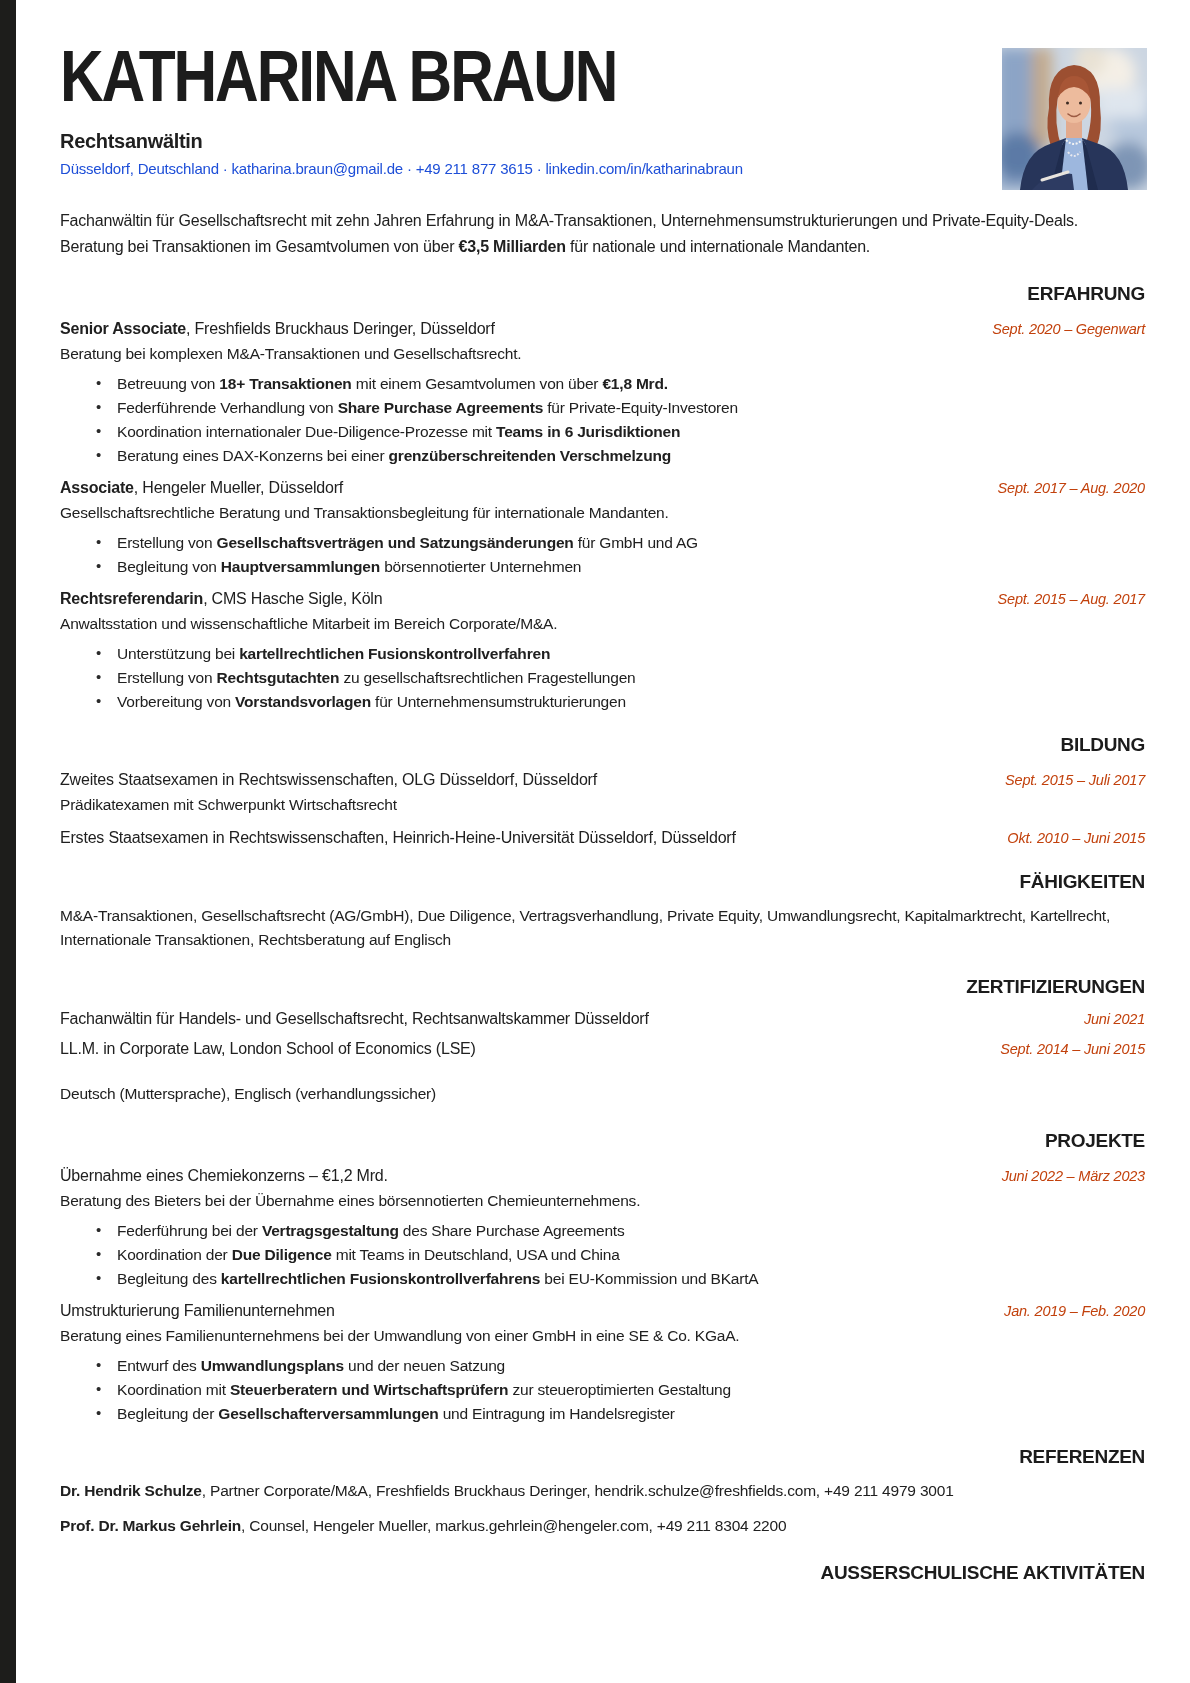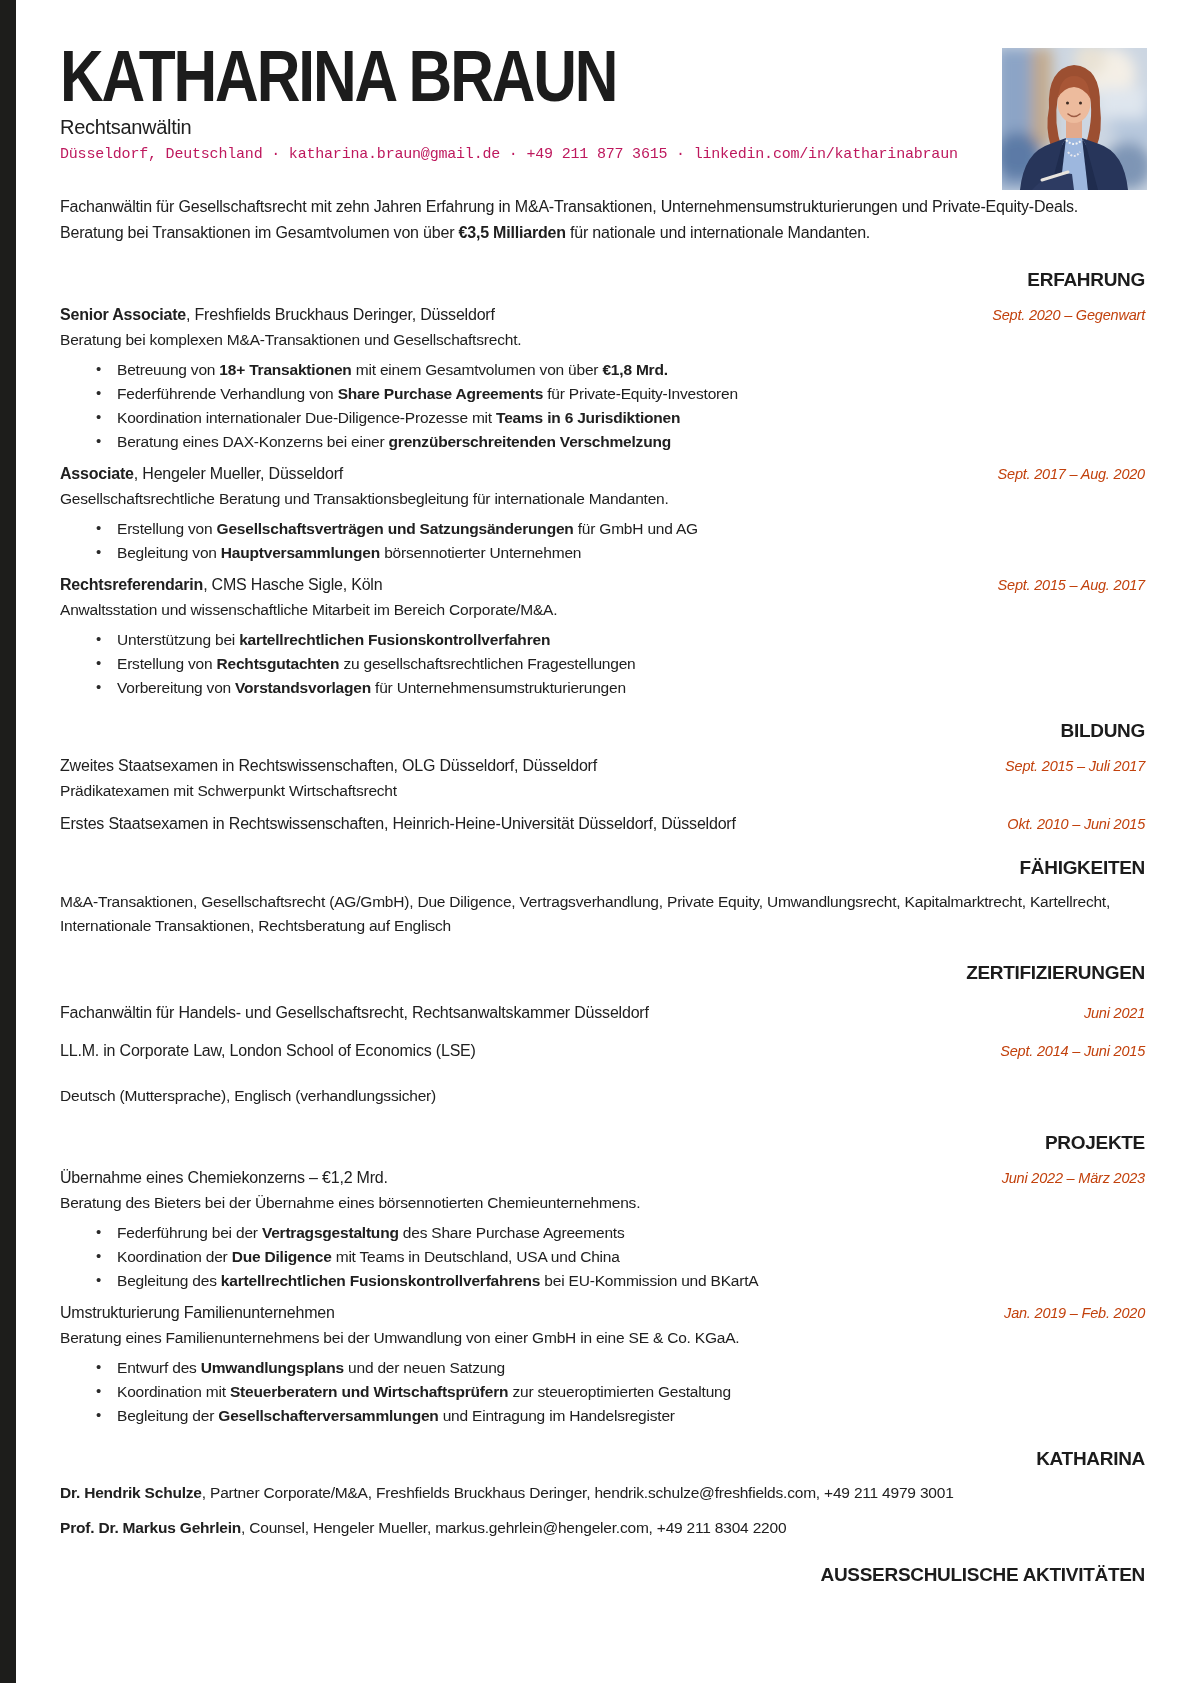--- a/index.html
+++ b/index.html
@@ -24,34 +24,34 @@
     width:1085px;
     padding-top:46px;
   }
   
   .name {
     font-size:72px; font-weight:700; line-height:60px;
     letter-spacing:-2.5px; white-space:nowrap;
     transform:scaleX(0.84); transform-origin:left center;
     color:#1c1c1c;
   }
-  .role { margin-top:10px; font-size:20px; font-weight:400; letter-spacing:-0.3px; }
-  .contact { margin-top:7px; font-size:15px; color:#be185d;font-family:Liberation Mono, monospace; }
+  .role { margin-top:24px; font-size:20px; font-weight:700; letter-spacing:-0.3px; }
+  .contact { margin-top:7px; font-size:15px; color:#1d4ed8; }
   .photo {
     position:absolute; left:942px; top:48px;
     width:145px; height:142px; overflow:hidden;
   }
   .photo svg { display:block; width:100%; height:100%; }
   
   .summary { margin-top:31px; font-size:16px; line-height:25.5px; width:1020px; }
   
   .section { margin-top:24px; }
   .sh { font-size:19px; font-weight:700; letter-spacing:-0.3px; color:#1c1c1c;text-align:right; }
   .entry { margin-top:15px; }
-  .entry-tight { margin-top:20px; }
+  .entry-tight { margin-top:12px; }
   .ehead { display:flex; justify-content:space-between; align-items:baseline; gap:11px; }
   .etitle { font-size:16px; }
   .edate { font-size:14.5px; font-style:italic; white-space:nowrap; color:#c2410c; }
   .edesc, .esub { margin-top:7px; font-size:15.5px; }
   .para { margin-top:11px; font-size:15.5px; line-height:24px; }
   .bullets { list-style:none; margin-top:12px; }
   .bullets li {
     position:relative; padding-left:57px;
     margin-bottom:7px; font-size:15.5px; line-height:17px;
   }
@@ -233,21 +233,21 @@
       <p class="edesc">Beratung eines Familienunternehmens bei der Umwandlung von einer GmbH in eine SE &amp; Co. KGaA.</p>
       <ul class="bullets">
         <li><span>Entwurf des </span><span class="b">Umwandlungsplans</span><span> und der neuen Satzung</span></li>
         <li><span>Koordination mit </span><span class="b">Steuerberatern und Wirtschaftsprüfern</span><span> zur steueroptimierten Gestaltung</span></li>
         <li><span>Begleitung der </span><span class="b">Gesellschafterversammlungen</span><span> und Eintragung im Handelsregister</span></li>
       </ul>
     </article>
   </section>
 
   <section class="section">
-    <h2 class="sh">KATHARINA</h2>
+    <h2 class="sh">REFERENZEN</h2>
     <p class="para"><span class="b">Dr. Hendrik Schulze</span><span>, Partner Corporate/M&amp;A, Freshfields Bruckhaus Deringer, hendrik.schulze@freshfields.com, +49 211 4979 3001</span></p>
     <p class="para"><span class="b">Prof. Dr. Markus Gehrlein</span><span>, Counsel, Hengeler Mueller, markus.gehrlein@hengeler.com, +49 211 8304 2200</span></p>
   </section>
 
   <section class="section">
     <h2 class="sh">AUSSERSCHULISCHE AKTIVITÄTEN</h2>
   </section>
 
 </main>
 

